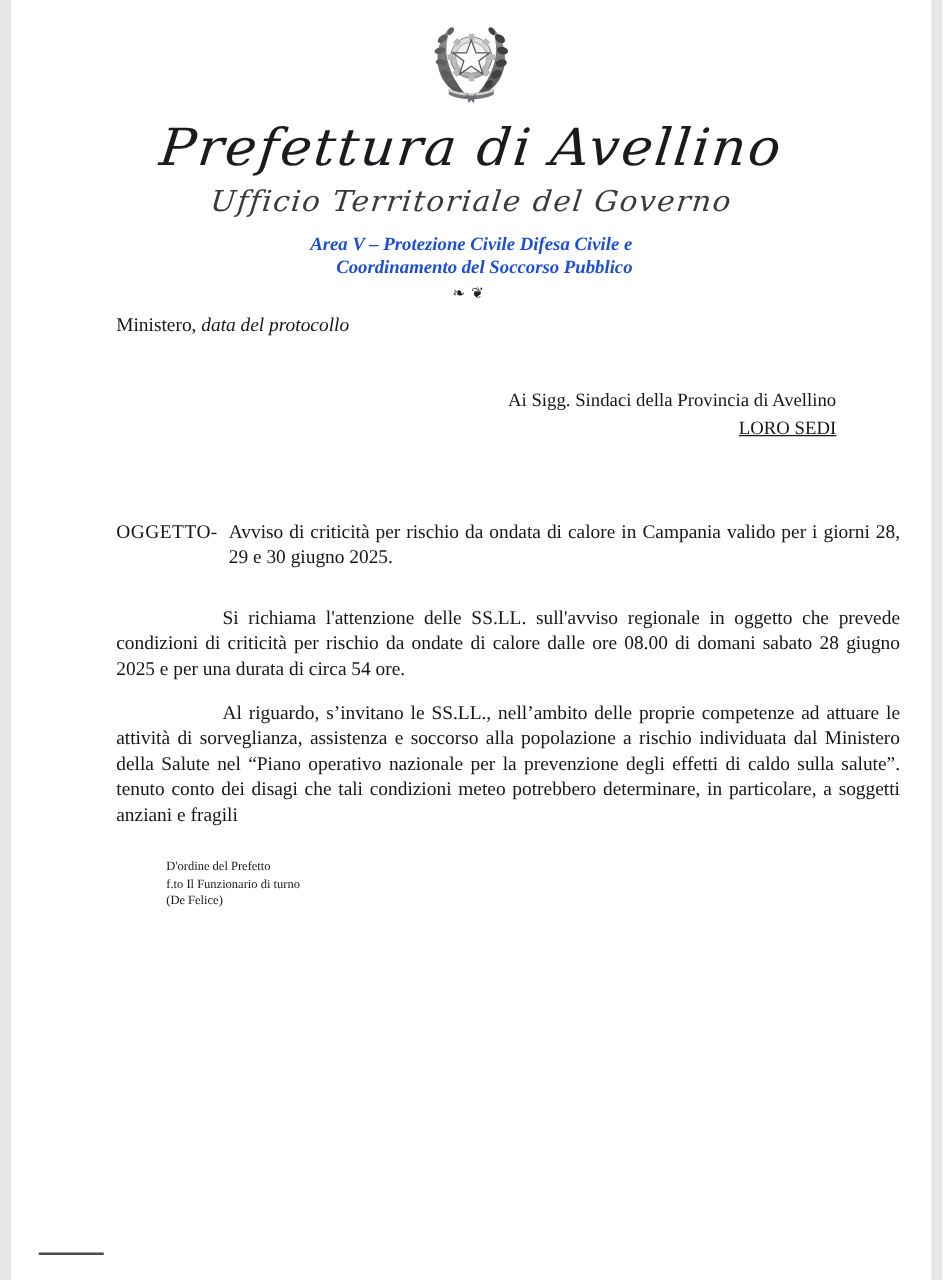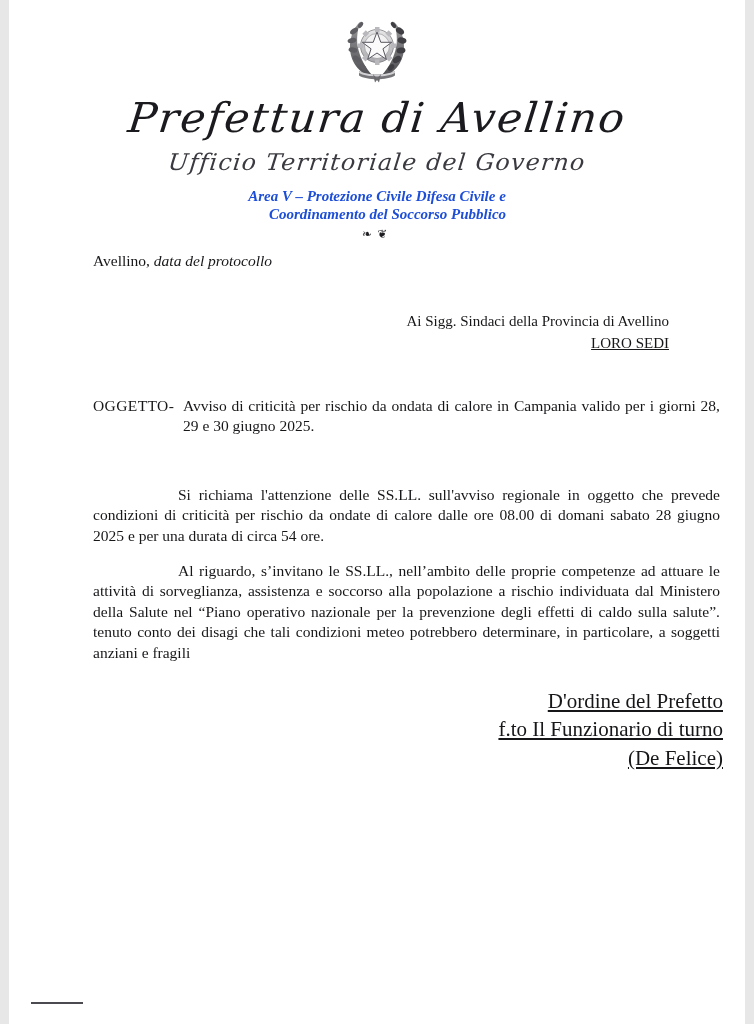--- a/index.html
+++ b/index.html
@@ -122,21 +122,21 @@
     line-height: 1.45;
   }
   .addressee .loro {
     display: block;
     text-decoration: underline;
     text-underline-offset: 1px;
   }
 
   .subject {
     position: absolute;
-    top: 396px;
+    top: 416px;
     left: 0;
     right: 3px;
     font-size: 15.5px;
     line-height: 1.3;
   }
   .subject .label {
     float: left;
     width: 82px;
     letter-spacing: 0.4px;
   }
@@ -158,25 +158,24 @@
     hyphens: none;
   }
   .para.p1 { top: 469px; }
   .para.p2 { top: 545px; }
 
   .signature {
     position: absolute;
     top: 687px;
     left: 0;
     right: 0;
-    text-align: right;
-    font-size: 21px;
+    text-align: left;
+    font-size: 10px;
     line-height: 1.35;
     padding-left: 40px;
-    text-decoration: underline;
   }
   .signature span { display: block; }
 
   .footer-rule {
     position: absolute;
     left: 22px;
     top: 1002px;
     width: 52px;
     height: 2px;
     background: #4a4a50;
@@ -255,21 +254,21 @@
       <span class="l1">Area V – Protezione Civile Difesa Civile e</span>
       <span class="l2">Coordinamento del Soccorso Pubblico</span>
     </div>
 
     <div class="fleuron">❧❦</div>
   </div>
 
   <div class="doc-body">
 
     <div class="place-date">
-      <span class="city">Avellino,</span>
+      <span class="city">Ministero,</span>
       <span class="proto">data del protocollo</span>
     </div>
 
     <div class="addressee">
       <span>Ai  Sigg. Sindaci della Provincia di Avellino</span>
       <span class="loro">LORO SEDI</span>
     </div>
 
     <div class="subject">
       <span class="label">OGGETTO-</span>

